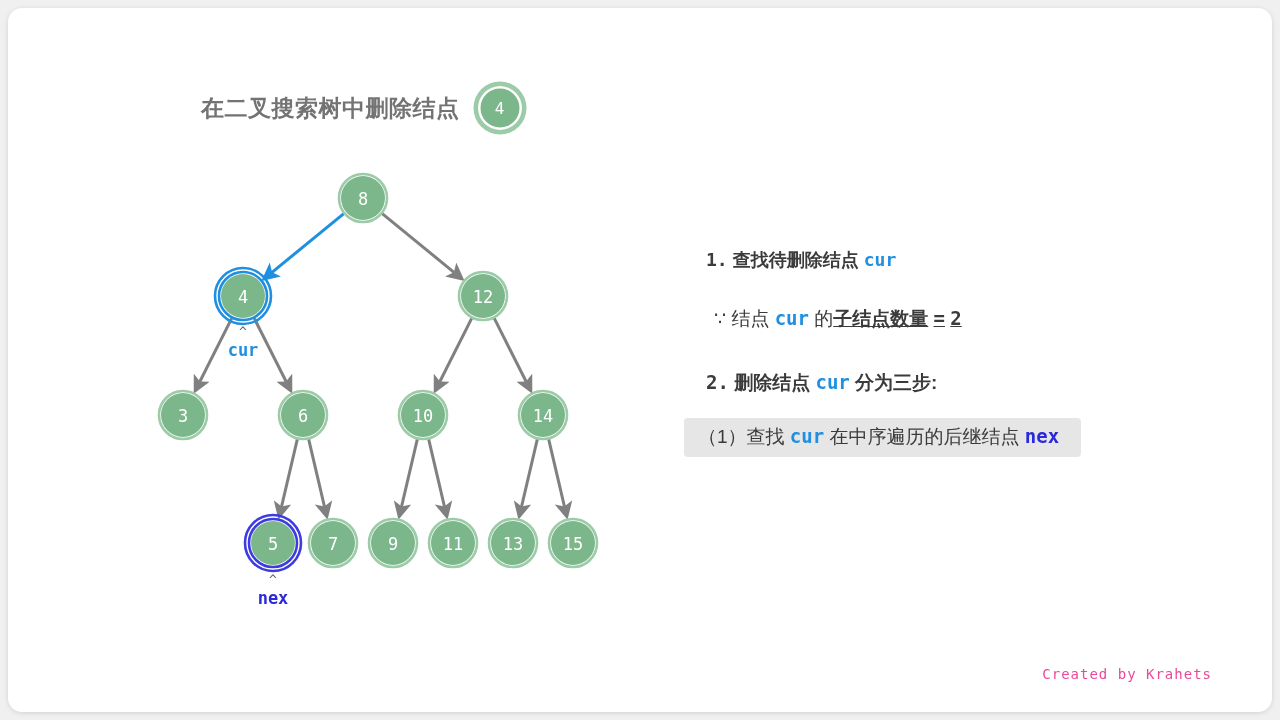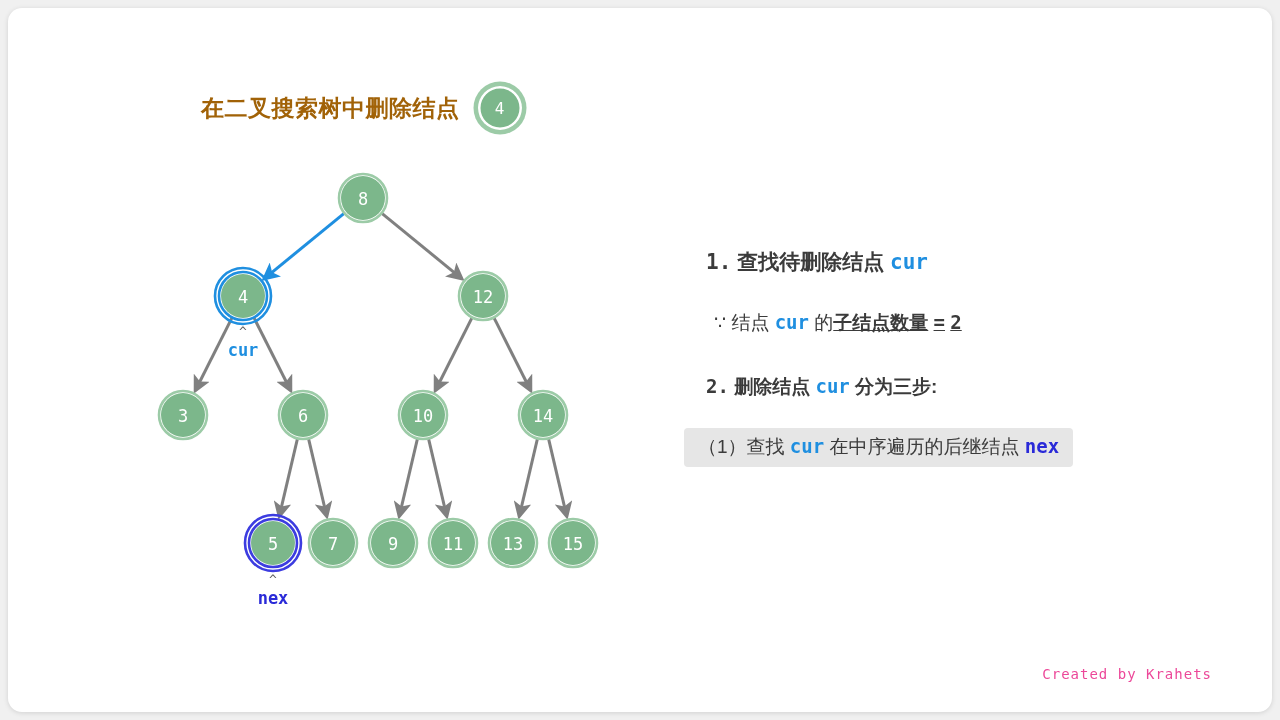--- a/index.html
+++ b/index.html
@@ -28,21 +28,21 @@
     position: absolute;
     left: 193px;
     top: 78px;
     display: flex;
     align-items: center;
     gap: 18px;
   }
   #title-text {
     font-size: 23px;
     font-weight: bold;
-    color: #a16207;
+    color: #737373;
     letter-spacing: 0.5px;
     white-space: nowrap;
   }
   .badge-circle {
     position: relative;
     width: 44px;
     height: 44px;
     border-radius: 50%;
     background: #7cb78b;
     box-shadow: 0 0 0 2.5px #ffffff inset, 0 0 0 4.5px #9ccba7;
@@ -87,41 +87,41 @@
     position: absolute;
     left: 676px;
     top: 240px;
     width: 560px;
   }
   .line {
     white-space: nowrap;
     color: #3b3b3b;
   }
   .l1 {
-    font-size: 21px;
+    font-size: 18px;
     font-weight: bold;
     margin-left: 22px;
     margin-bottom: 34px;
   }
   .l2 {
     font-size: 19px;
     margin-left: 30px;
     margin-bottom: 38px;
   }
   .l3 {
     font-size: 19px;
     font-weight: bold;
     margin-left: 22px;
-    margin-bottom: 28px;
+    margin-bottom: 22px;
   }
   .hl {
     display: inline-block;
     background: #e6e6e6;
     border-radius: 4px;
-    padding: 6px 14px 7px 14px;
+    padding: 6px 22px 7px 14px;
     font-size: 19px;
   }
   .mono {
     font-family: "DejaVu Sans Mono", "Liberation Mono", monospace;
     font-weight: bold;
   }
   .cur-c { color: #1f8fe0; }
   .nex-c { color: #2a2ad8; }
   .bold { font-weight: bold; text-decoration: underline; }
   .reg { font-weight: normal; }

